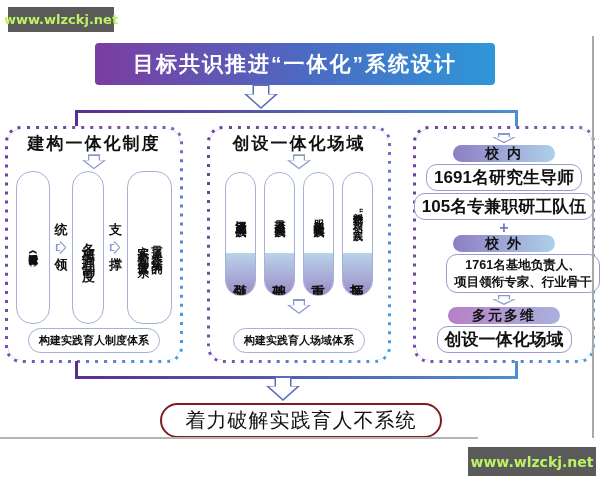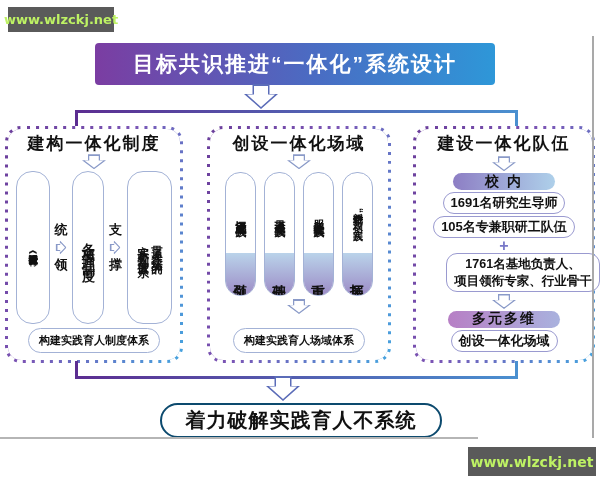--- a/index.html
+++ b/index.html
@@ -90,29 +90,29 @@
   .pill-tag .vtext{letter-spacing:1px;line-height:1;}
   .mid-arrow{margin:1px 0 2px;}
 
   
   .col-right{gap:2px;}
   .campus{width:102px;height:17px;border-radius:10px;font-weight:bold;font-size:14px;
       display:flex;align-items:center;justify-content:center;letter-spacing:2px;flex:none;
       background:linear-gradient(90deg,#8d7ec4,#aed0ea);}
   .dim{background:linear-gradient(90deg,#b77fc5,#a9b2de);width:112px;}
   .rbox{border:1.5px solid #9a9ad0;border-radius:11px;background:#fff;font-weight:bold;
-      font-size:13px;padding:1px 7px;white-space:nowrap;flex:none;text-align:center;}
+      font-size:17px;padding:1px 7px;white-space:nowrap;flex:none;text-align:center;}
   .rbox2{text-align:center;font-size:12.5px;line-height:1.3;padding:2px 7px;margin-left:38px;}
   .plus{color:#7878c8;font-weight:bold;font-size:16px;line-height:0.7;flex:none;}
 
   
   .final{position:absolute;left:160px;top:403px;width:282px;height:35px;box-sizing:border-box;
-      border:2px solid #0c4a6e;border-radius:18px;background:#fff;
+      border:2px solid #7f1d1d;border-radius:18px;background:#fff;
       display:flex;align-items:center;justify-content:center;
-      font-size:20px;font-weight:bold;letter-spacing:1px;}
+      font-size:20px;font-weight:normal;letter-spacing:1px;}
 </style>
 </head>
 <body>
 
 <div class="canvas">
 
   <div class="wm wm-tl">www.wlzckj.net</div>
 
   <div class="top-banner">目标共识推进“一体化”系统设计</div>
 
@@ -207,26 +207,26 @@
               <span>拓展</span>
             </span>
           </div>
       </div>
     </div>
     <span class="ba ba-sm mid-arrow"></span>
     <div class="summary" style="margin-top:12px;">构建实践育人场域体系</div>
   </div>
 
   <div class="col col-right">
-    <div class="col-title">建设一体化队伍</div>
     <span class="ba ba-sm"></span>
     <div class="campus">校 内</div>
     <div class="rbox">1691名研究生导师</div>
     <div class="rbox">105名专兼职研工队伍</div>
     <div class="plus">+</div>
+    <div class="campus">校 外</div>
     <div class="rbox rbox2">
       <div>1761名基地负责人、</div>
       <div>项目领衔专家、行业骨干</div>
     </div>
     <span class="ba ba-sm"></span>
     <div class="campus dim">多元多维</div>
     <div class="rbox">创设一体化场域</div>
   </div>
 
   <div class="br-stub" id="bbot-l"></div>

